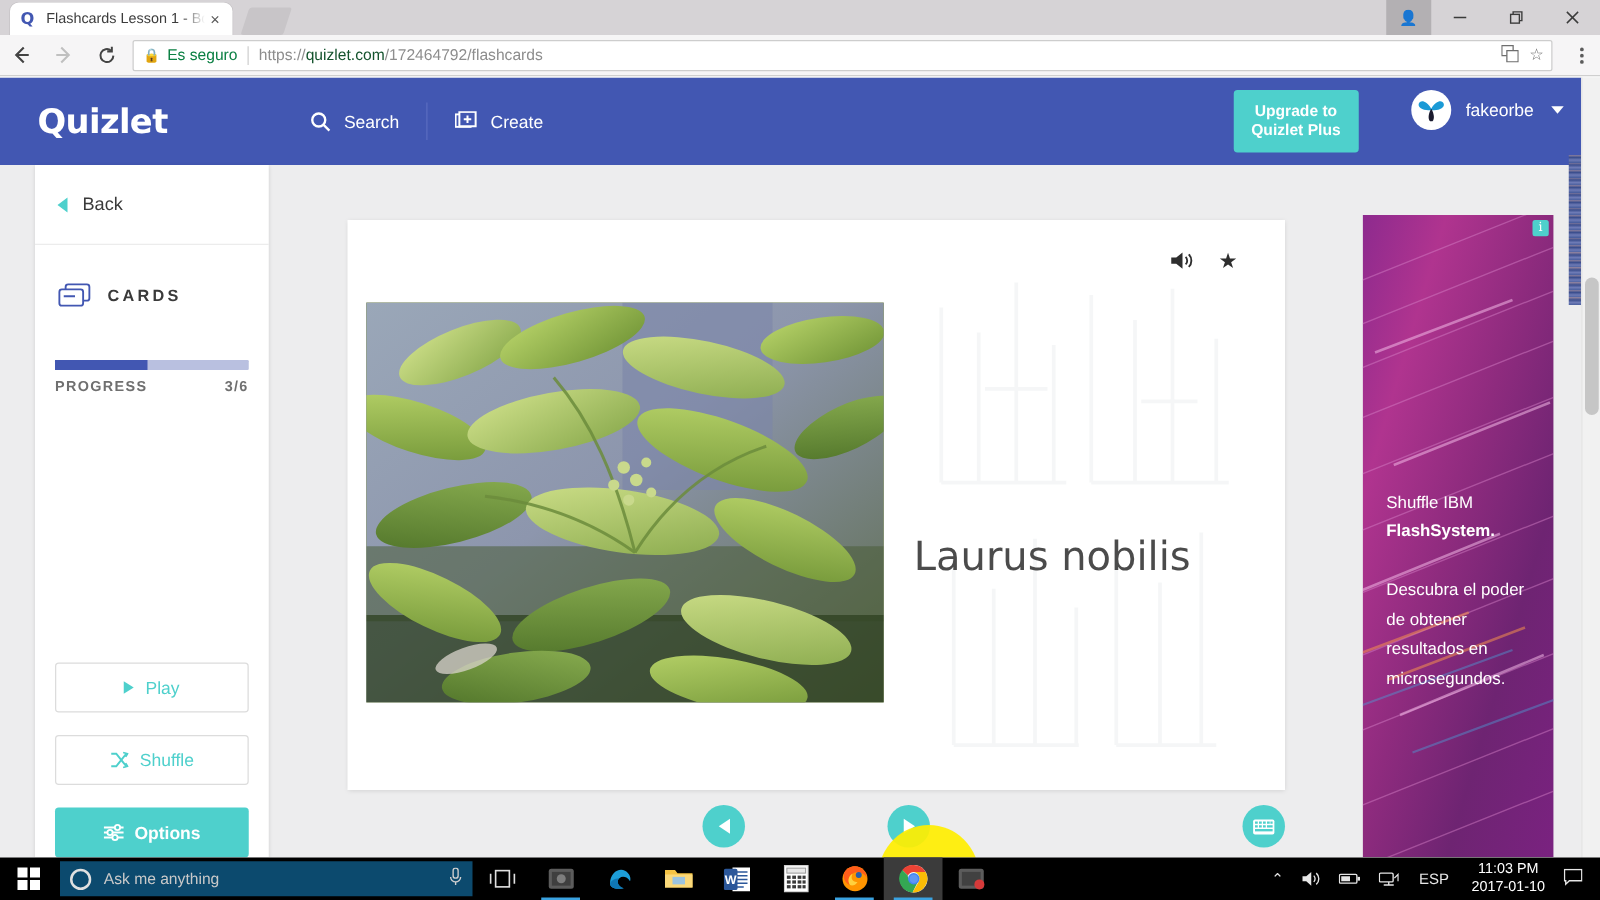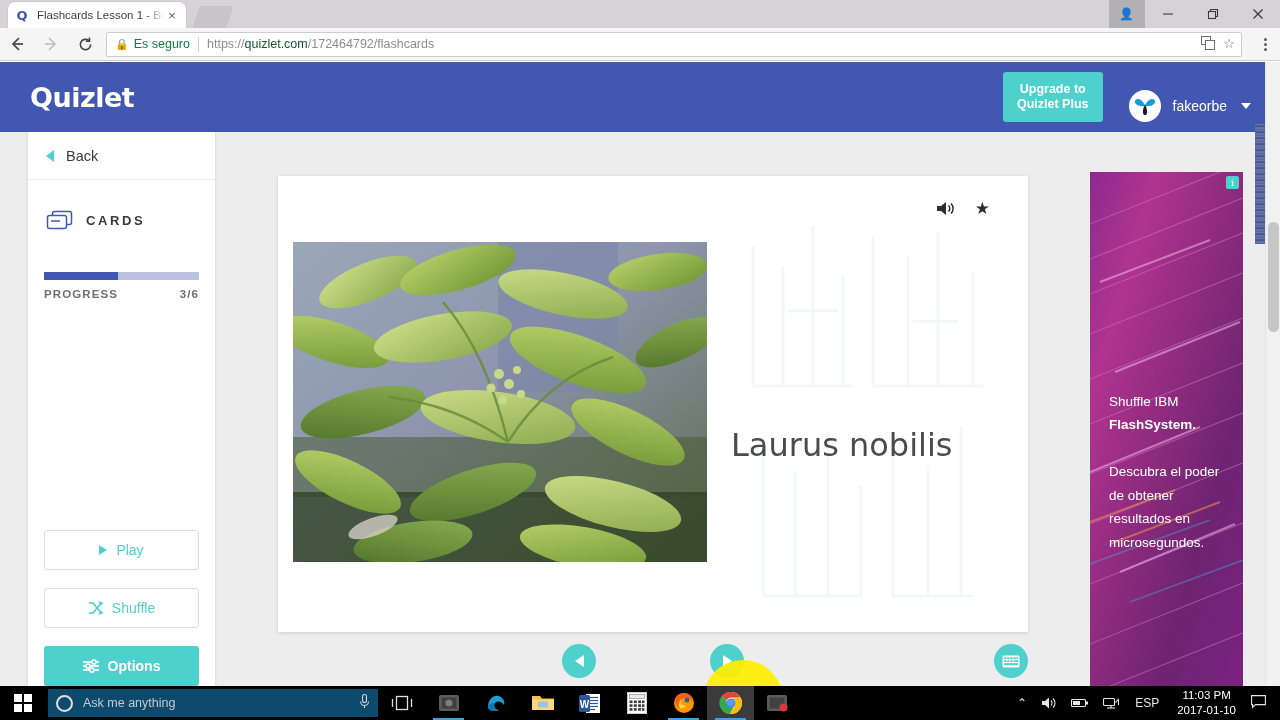--- a/index.html
+++ b/index.html
@@ -93,21 +93,21 @@
     margin-left: 30px; color: #fff; font-size: 27px; font-weight: bold;
     letter-spacing: -0.5px; font-family: "DejaVu Sans", sans-serif;
   }
   .qnav { display: flex; align-items: center; margin-left: 92px; }
   .qnav-item {
     display: flex; align-items: center; color: #fff; font-size: 14px;
     padding: 0 22px; height: 34px;
   }
   .qnav-sep { width: 1px; height: 30px; background: #5a6cc0; }
   .qnav-icon { margin-right: 10px; display: inline-flex; align-items: center; }
-  .qheader-right { margin-left: auto; display: flex; align-items: flex-end; }
+  .qheader-right { margin-left: auto; display: flex; align-items: flex-start; gap: 16px; }
   .upgrade-btn {
     background: #4ed0cc; color: #fff; font-size: 12.5px; font-weight: bold;
     line-height: 15px; text-align: center; padding: 10px 14px; border-radius: 3px;
     white-space: pre-line;
   }
   .user-block { display: flex; align-items: center; margin: 0 14px 0 26px; }
   .avatar-img {
     width: 32px; height: 32px; border-radius: 50%; background: #fff;
     display: flex; align-items: center; justify-content: center; overflow: hidden;
   }
@@ -116,21 +116,21 @@
     margin-left: 14px; width: 0; height: 0; border-left: 5px solid transparent;
     border-right: 5px solid transparent; border-top: 6px solid #fff;
   }
 
   
   .sidebar {
     position: absolute; top: 70px; left: 28px; width: 187px; height: 554px;
     background: #fff; box-shadow: 0 1px 3px rgba(0,0,0,0.12);
   }
   .sb-back {
-    height: 48px; display: flex; align-items: center; padding-left: 18px;
+    height: 64px; display: flex; align-items: center; padding-left: 18px;
     border-bottom: 1px solid #ececec;
   }
   .sb-back .tri-left {
     width: 0; height: 0; border-top: 6px solid transparent;
     border-bottom: 6px solid transparent; border-right: 8px solid #4ed0cc;
     margin-right: 12px;
   }
   .sb-back span { font-size: 14.5px; color: #3a3a3a; }
   .sb-cards {
     display: flex; align-items: center; padding: 30px 0 0 18px;
@@ -373,20 +373,43 @@
       <i></i>
       <i></i>
       <i></i>
     </div>
   </div>
 
   <div class="viewport">
 
     <div class="qheader">
       <div class="qlogo">Quizlet</div>
+      <div class="qnav">
+        <div class="qnav-item">
+          <span class="qnav-icon">
+            <svg width="17" height="17" viewBox="0 0 17 17">
+              <circle cx="7" cy="7" r="5.2" fill="none" stroke="#fff" stroke-width="1.9"></circle>
+              <line x1="10.9" y1="10.9" x2="15.5" y2="15.5" stroke="#fff" stroke-width="1.9"></line>
+            </svg>
+          </span>
+          <span>Search</span>
+        </div>
+        <div class="qnav-sep"></div>
+        <div class="qnav-item">
+          <span class="qnav-icon">
+            <svg width="18" height="16" viewBox="0 0 18 16">
+              <rect x="0.5" y="2.5" width="12" height="10" fill="none" stroke="#fff" stroke-width="1.5"></rect>
+              <rect x="3.5" y="0.5" width="13" height="11.5" fill="#4257b2" stroke="#fff" stroke-width="1.6"></rect>
+              <line x1="10" y1="3.3" x2="10" y2="9.3" stroke="#fff" stroke-width="1.6"></line>
+              <line x1="7" y1="6.3" x2="13" y2="6.3" stroke="#fff" stroke-width="1.6"></line>
+            </svg>
+          </span>
+          <span>Create</span>
+        </div>
+      </div>
       <div class="qheader-right">
         <div class="upgrade-btn">Upgrade to
 Quizlet Plus</div>
         <div class="user-block">
           <span class="avatar-img">
             <svg width="28" height="28" viewBox="0 0 28 28">
               <circle cx="14" cy="14" r="14" fill="#ffffff"></circle>
               <path d="M14 13 C10 6 5 6 4 9 C3 12 8 15 14 14 C20 15 25 12 24 9 C23 6 18 6 14 13 Z" fill="#1b9ad6"></path>
               <path d="M14 13 C12 16 11 21 13 23 L15 23 C17 21 16 16 14 13 Z" fill="#1a1a2e"></path>
             </svg>

